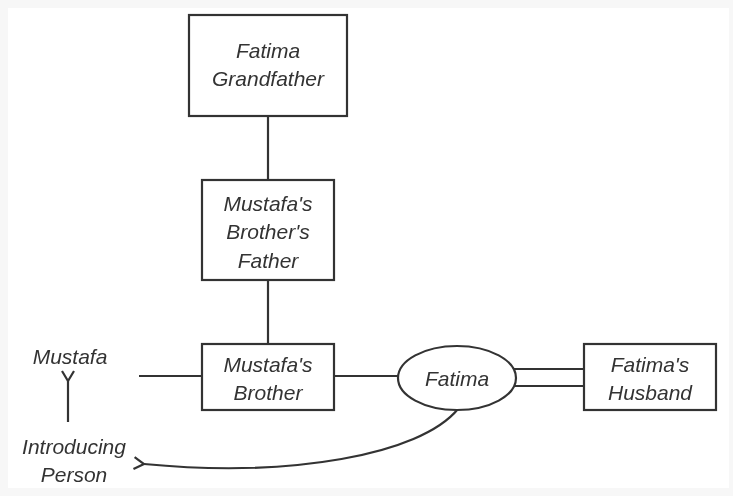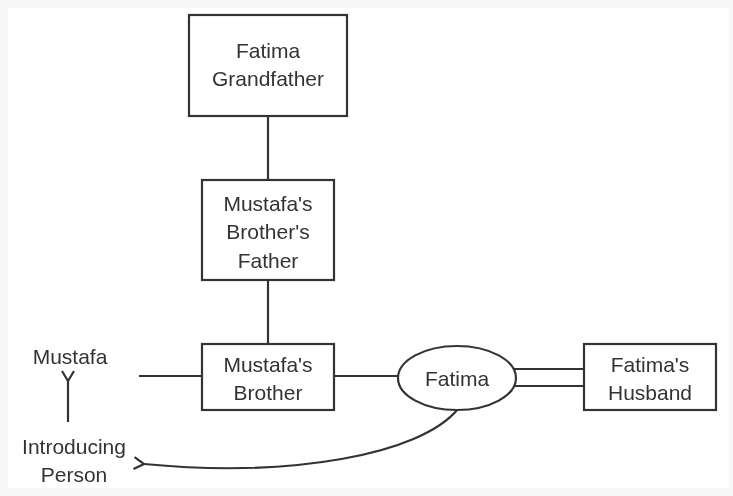--- a/index.html
+++ b/index.html
@@ -5,20 +5,21 @@
   html, body { margin: 0; padding: 0; }
   body {
     width: 733px; height: 496px; overflow: hidden;
     background: #f7f7f7;
     font-family: "Liberation Sans", sans-serif;
   }
   .canvas {
     position: absolute; left: 8px; top: 8px;
     width: 721px; height: 480px;
     background: #ffffff;
+    font-style: italic;
   }
   svg { position: absolute; left: 0; top: 0; }
   .node-text {
     font-family: "Liberation Sans", sans-serif;
     font-size: 21px;
     fill: #333333;
   }
   .edge { stroke: #333333; stroke-width: 2.2; fill: none; }
   .node-shape { stroke: #333333; stroke-width: 2.2; fill: #ffffff; }
 </style>

